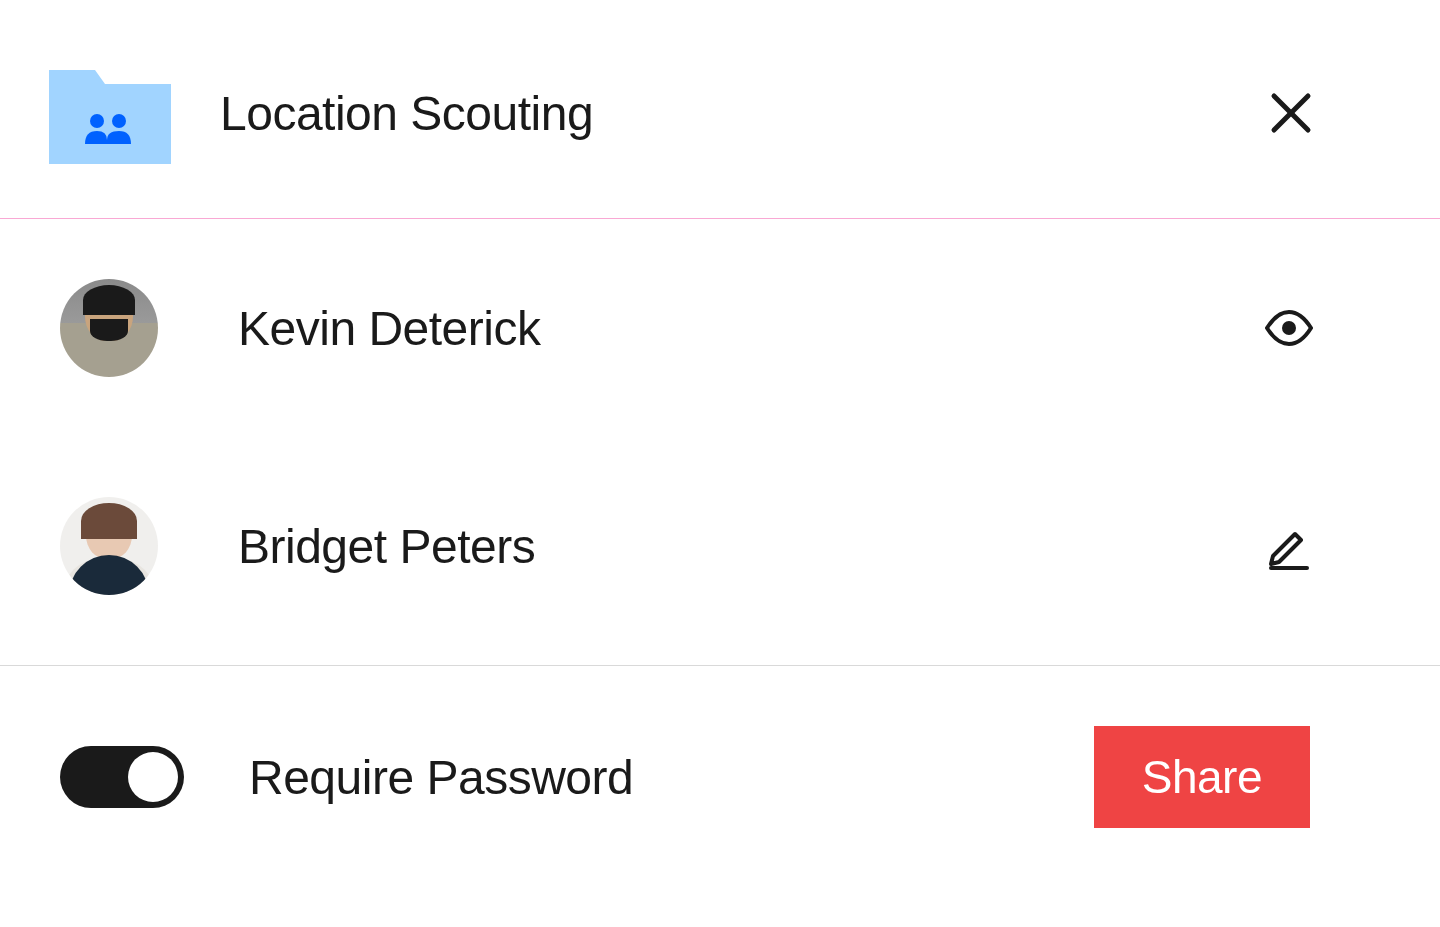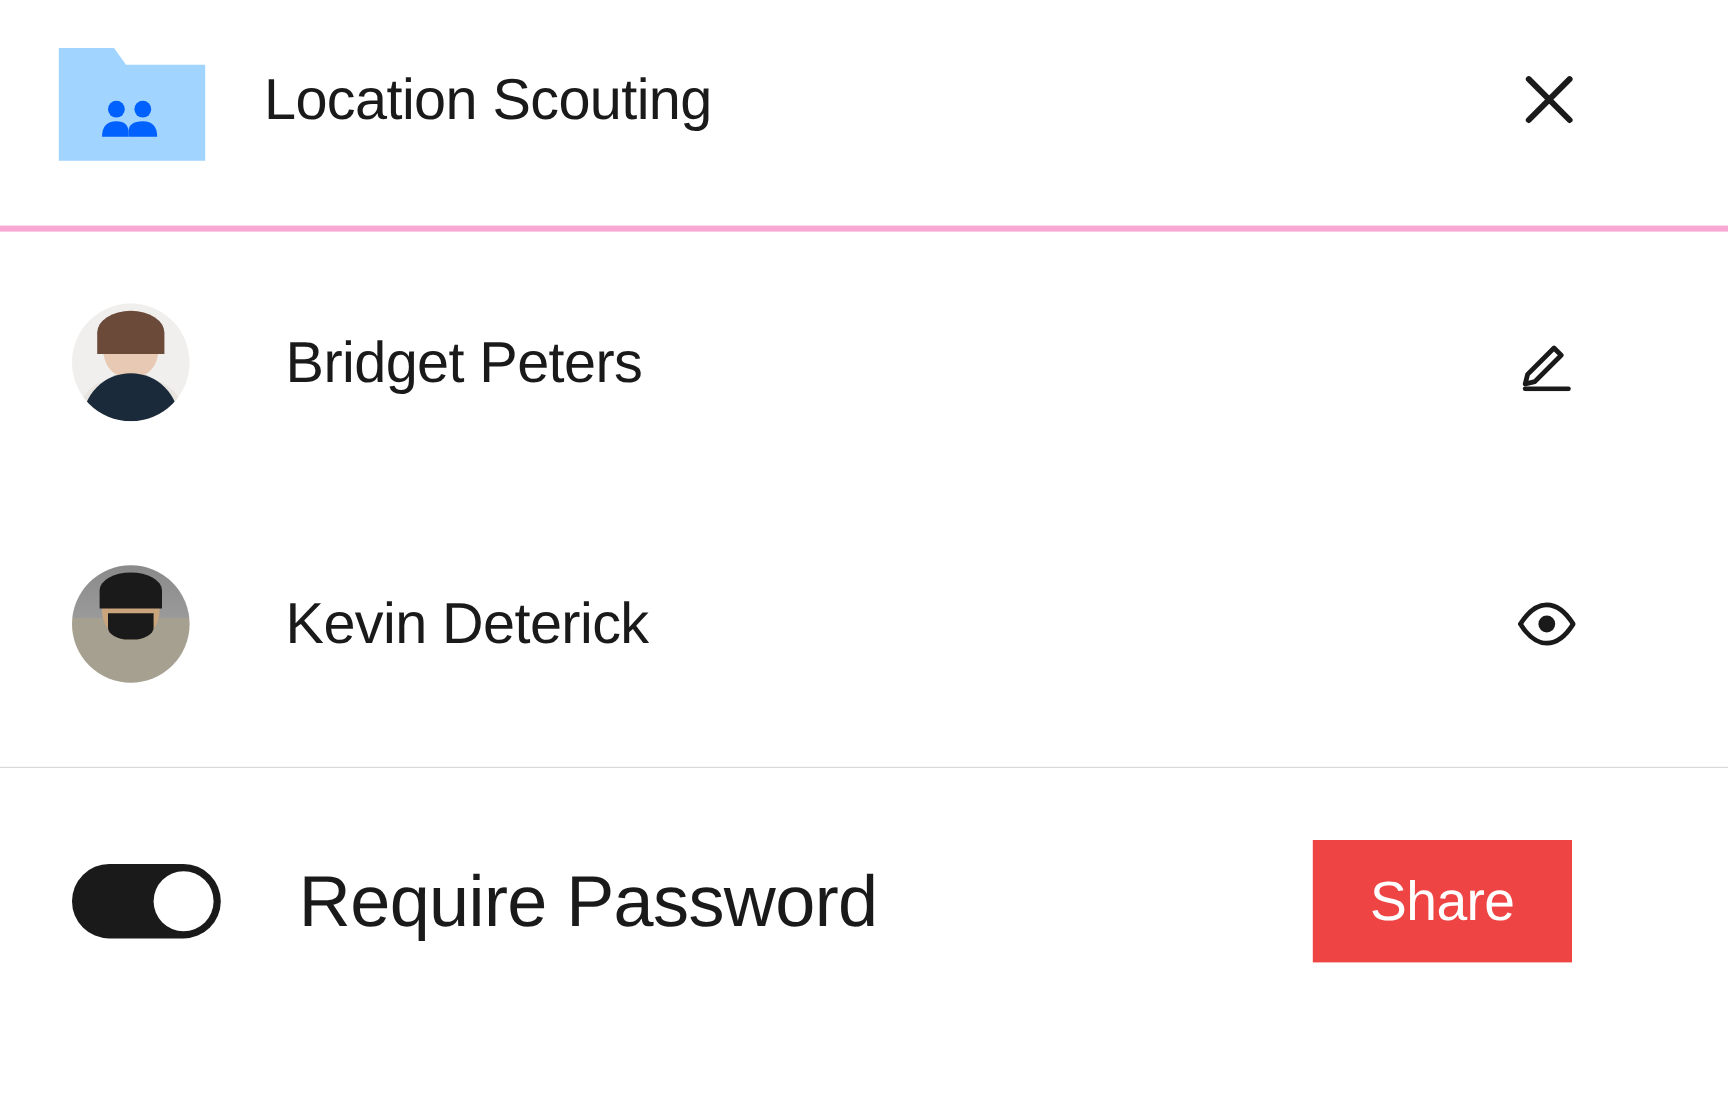--- a/index.html
+++ b/index.html
@@ -12,22 +12,22 @@
       font-family: -apple-system, BlinkMacSystemFont, "Segoe UI", Helvetica, Arial, sans-serif;
       background: #fff;
       width: 1440px;
       height: 927px;
       overflow: hidden;
     }
     
     .header {
       display: flex;
       align-items: center;
-      padding: 28px 45px 50px 45px;
-      border-bottom: 5px solid #f9a8d4;
+      padding: 58px 45px 50px 45px;
+      border-bottom: 1px solid #f9a8d4;
     }
     
     .folder-icon {
       width: 130px;
       height: 110px;
       flex-shrink: 0;
     }
     
     .folder-title {
       font-size: 48px;
@@ -217,21 +217,21 @@
       position: absolute;
       top: 6px;
       right: 6px;
       width: 50px;
       height: 50px;
       background: #fff;
       border-radius: 50%;
     }
     
     .toggle-label {
-      font-size: 60px;
+      font-size: 48px;
       font-weight: 400;
       color: #1a1a1a;
       margin-left: 65px;
       flex: 1;
       letter-spacing: -0.5px;
     }
     
     .share-btn {
       background: #ef4444;
       color: #fff;
@@ -260,41 +260,41 @@
   <button class="close-btn">
     <svg viewBox="0 0 42 42">
       <line x1="4" y1="4" x2="38" y2="38" stroke="#1a1a1a" stroke-width="5" stroke-linecap="round"></line>
       <line x1="38" y1="4" x2="4" y2="38" stroke="#1a1a1a" stroke-width="5" stroke-linecap="round"></line>
     </svg>
   </button>
 </div>
 
 <div class="user-list">
   <div class="user-row">
+    <div class="avatar avatar-1">
+      <div class="beard"></div>
+    </div>
+    <div class="user-name">Kevin Deterick</div>
+    <button class="permission-btn">
+      <svg viewBox="0 0 48 48">
+        <path d="M 2 24 Q 12 8 24 8 Q 36 8 46 24 Q 36 40 24 40 Q 12 40 2 24 Z" fill="none" stroke="#1a1a1a" stroke-width="4"></path>
+        <circle cx="24" cy="24" r="7" fill="#1a1a1a"></circle>
+      </svg>
+    </button>
+  </div>
+  <div class="user-row">
     <div class="avatar avatar-2">
       <div class="collar"></div>
       <div class="body"></div>
     </div>
     <div class="user-name">Bridget Peters</div>
     <button class="permission-btn">
       <svg viewBox="0 0 48 48">
         <path d="M 8 34 L 30 12 L 36 18 L 14 40 L 6 42 L 8 34 Z" fill="none" stroke="#1a1a1a" stroke-width="4" stroke-linejoin="round"></path>
         <line x1="6" y1="46" x2="42" y2="46" stroke="#1a1a1a" stroke-width="4" stroke-linecap="round"></line>
-      </svg>
-    </button>
-  </div>
-  <div class="user-row">
-    <div class="avatar avatar-1">
-      <div class="beard"></div>
-    </div>
-    <div class="user-name">Kevin Deterick</div>
-    <button class="permission-btn">
-      <svg viewBox="0 0 48 48">
-        <path d="M 2 24 Q 12 8 24 8 Q 36 8 46 24 Q 36 40 24 40 Q 12 40 2 24 Z" fill="none" stroke="#1a1a1a" stroke-width="4"></path>
-        <circle cx="24" cy="24" r="7" fill="#1a1a1a"></circle>
       </svg>
     </button>
   </div>
 </div>
 
 <div class="footer">
   <button class="toggle">
     <div class="toggle-knob"></div>
   </button>
   <div class="toggle-label">Require Password</div>

